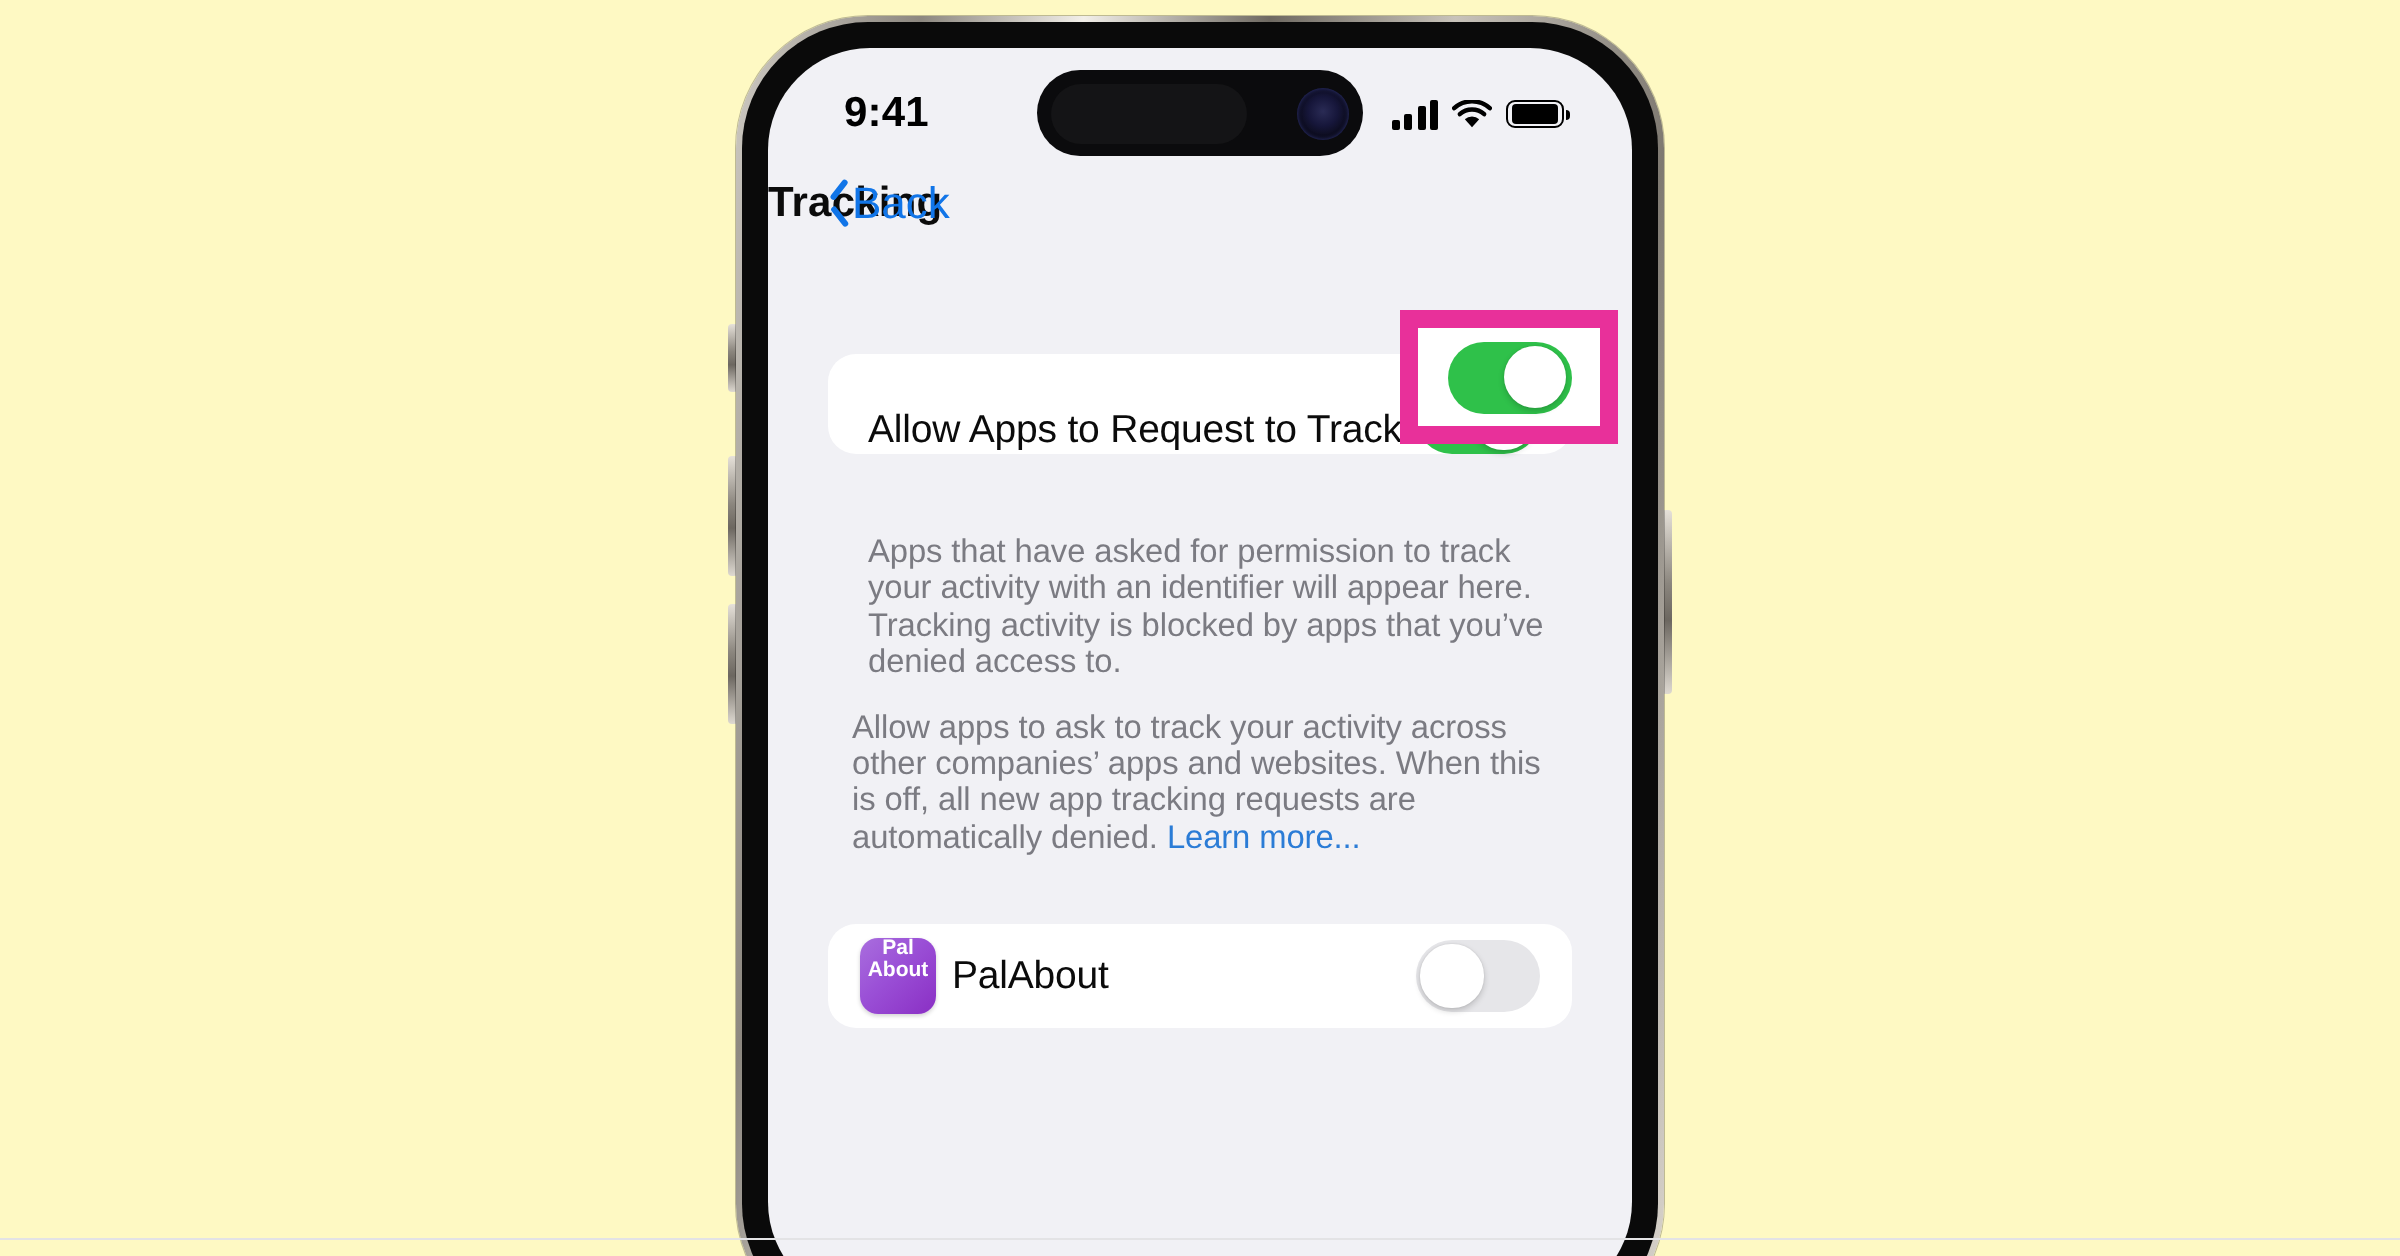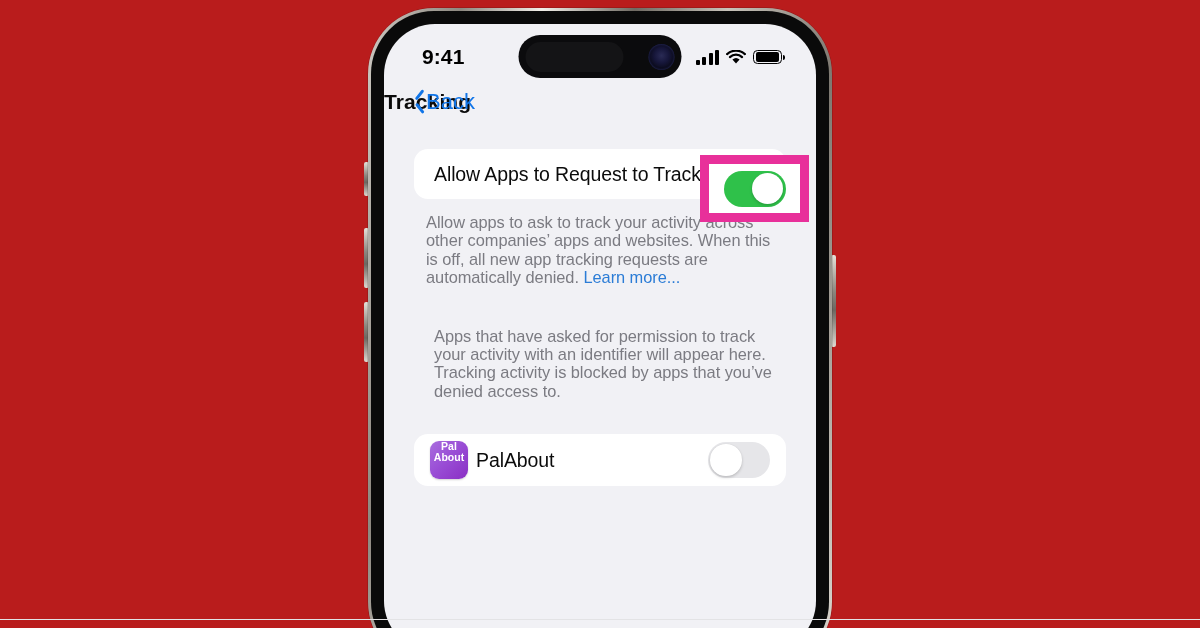--- a/index.html
+++ b/index.html
@@ -2,21 +2,21 @@
 <html><head>
 <meta charset="utf-8">
 <style>
   * { box-sizing: border-box; margin: 0; padding: 0; }
   html, body {
     width: 1200px; height: 628px;
     background: #ffffff;
     font-family: "Liberation Sans", sans-serif;
     overflow: hidden;
   }
-  .stage { position: relative; width: 1200px; height: 628px; background:#b91c1c; }
+  .stage { position: relative; width: 1200px; height: 628px; background:#fef9c3; }
 
   
   .phone {
     position: absolute;
     left: 368px; top: 8px;
     width: 464px; height: 660px;
     border-radius: 66px;
     background: linear-gradient(100deg,#cfcbc4 0%,#8d8880 16%,#f2efe9 30%,#6f6a62 46%,#c8c3ba 62%,#7e7971 82%,#ded9d1 100%);
     padding: 3px;
     box-shadow: 0 0 0 0.5px rgba(0,0,0,.25);
@@ -122,21 +122,21 @@
   
   .content { position: absolute; left: 0; top: 102px; width: 100%; padding: 0 30px; }
 
   .card {
     background: #ffffff;
     border-radius: 14px;
     display: flex; align-items: center;
     padding: 0 16px 0 20px;
     min-height: 50px;
   }
-  .card.row-main { margin-top: 23px; height: 50px; }
+  .card.row-main { margin-top: 51px; height: 50px; align-items: flex-end; }
 
   .card-label { font-size: 19.5px; color: #0b0b0b; flex: 1; letter-spacing: -.1px; }
 
   
   .toggle { width: 62px; height: 36px; border-radius: 19px; position: relative; flex: 0 0 auto; cursor: pointer; }
   .toggle .knob {
     position: absolute; top: 2.4px; width: 31.2px; height: 31.2px;
     border-radius: 50%; background: #ffffff;
     box-shadow: 0 1.5px 3px rgba(0,0,0,.18), 0 0 1px rgba(0,0,0,.1);
   }
@@ -238,25 +238,25 @@
 
         <div class="content">
 
           <div class="card row-main">
             <div class="card-label">Allow Apps to Request to Track</div>
             <div class="toggle on">
               <div class="knob"></div>
             </div>
           </div>
 
+          <div class="para para-2">Apps that have asked for permission to track your activity with an identifier will appear here. Tracking activity is blocked by apps that you’ve denied access to.</div>
+
           <div class="para para-1">
             <span>Allow apps to ask to track your activity across other companies’ apps and websites. When this is off, all new app tracking requests are automatically denied. </span><span class="link">Learn more...</span>
           </div>
-
-          <div class="para para-2">Apps that have asked for permission to track your activity with an identifier will appear here. Tracking activity is blocked by apps that you’ve denied access to.</div>
 
           <div class="card row-app">
             <div class="app-icon">
               <span class="l1">Pal</span>
               <span class="l2">About</span>
             </div>
             <div class="app-name">PalAbout</div>
             <div class="toggle off">
               <div class="knob"></div>
             </div>

